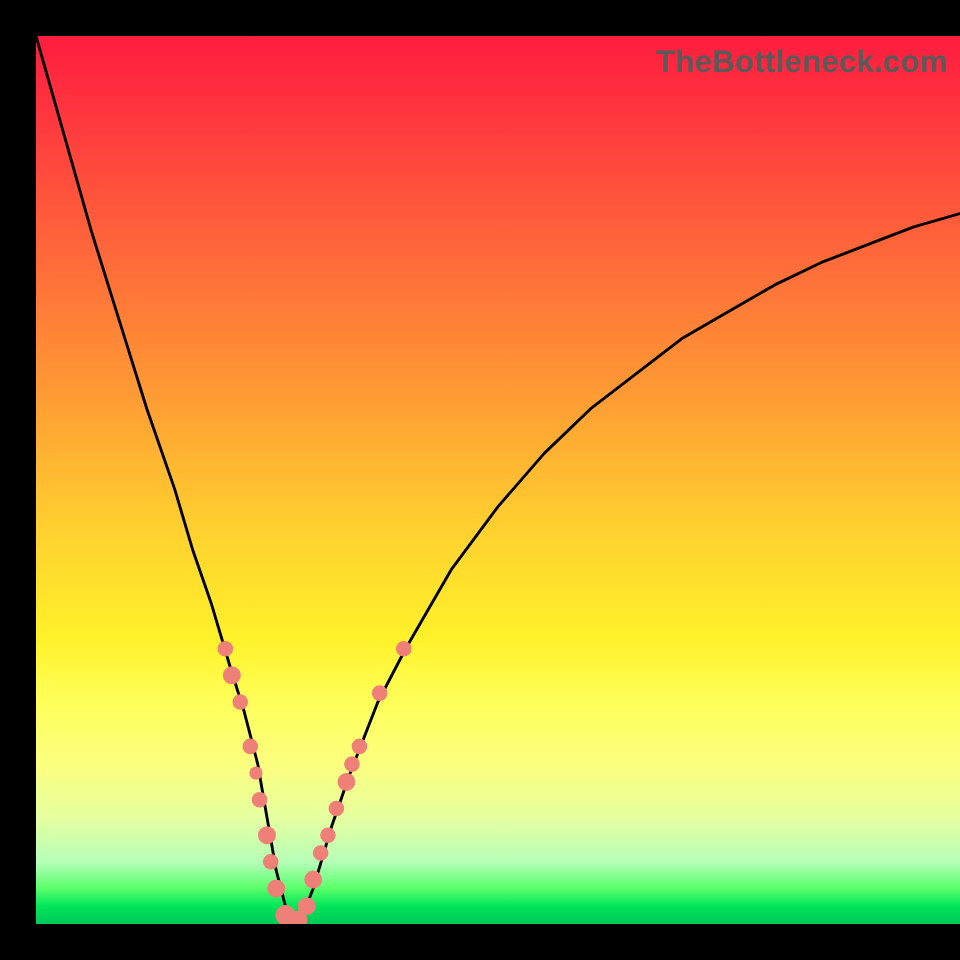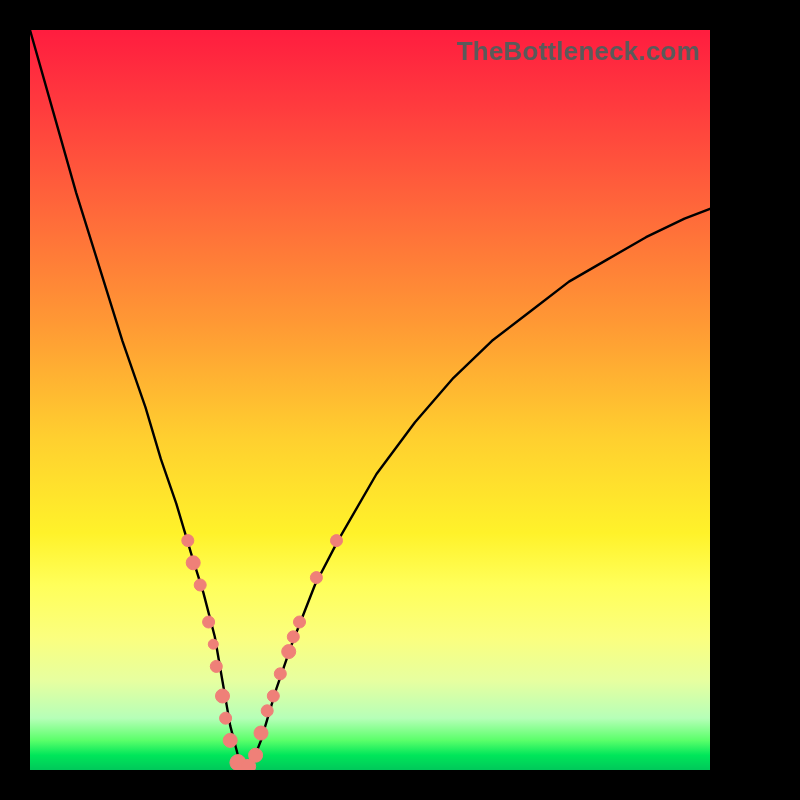--- a/index.html
+++ b/index.html
@@ -14,21 +14,21 @@
   .frame {
     position: relative;
     width: 800px;
     height: 800px;
     background: #000;
   }
   .plot-area {
     position: absolute;
     left: 30px;
     top: 30px;
-    width: 680px;
+    width: 770px;
     height: 740px;
     background: linear-gradient(
       to bottom,
       #ff1d3f 0%,
       #ff3a3e 10%,
       #ff6a3a 25%,
       #ff9a34 40%,
       #ffcf2f 55%,
       #fff22a 68%,
       #ffff5a 75%,

